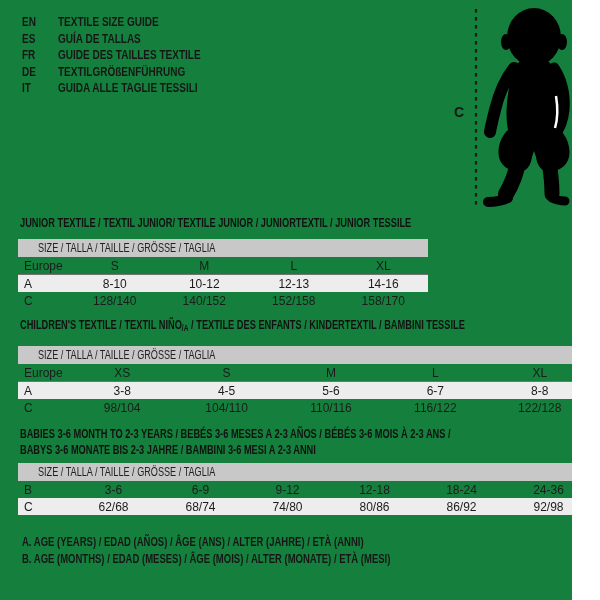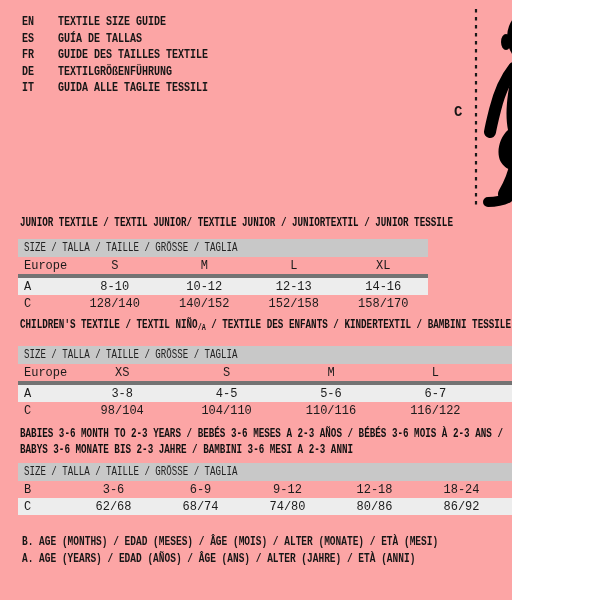--- a/index.html
+++ b/index.html
@@ -1,18 +1,18 @@
 <!DOCTYPE html>
 <html><head>
 <meta charset="utf-8">
 <style>
   html,body { margin:0; padding:0; background:#fff; }
   #page {
-    position:relative; width:512px; height:600px; background:#fca5a5;
-    font-family:Liberation Mono, monospace; color:#1b1b1b;
+    position:relative; width:572px; height:600px; background:#15803d;
+    font-family:Liberation Sans, sans-serif; color:#1b1b1b;
     overflow:hidden;
   }
   
   .cx  { display:inline-block; transform:scaleX(.76); transform-origin:0 50%; white-space:nowrap; }
   .cx8 { display:inline-block; transform:scaleX(.8);  transform-origin:0 50%; white-space:nowrap; }
 
   
   .lang-block { position:absolute; left:22px; top:15px; }
   .lang-row   { position:relative; height:16.5px; font-size:12.5px; font-weight:bold; color:#161616; }
   .lang-code  { position:absolute; left:0; }
@@ -27,23 +27,23 @@
     position:absolute; font-size:12.5px; font-weight:bold; color:#111;
     transform:scaleX(.74); transform-origin:0 0; white-space:nowrap; line-height:14px;
   }
   .tbl-title .subscr { font-size:9px; vertical-align:-2px; }
   .two-line div { line-height:16px; }
 
   
   .size-table { position:absolute; border-collapse:collapse; table-layout:fixed; font-size:12px; color:#1b1b1b; }
   .size-table td { height:17px; padding:0; text-align:center; vertical-align:middle; overflow:hidden; }
   .size-table td.lbl { text-align:left; padding-left:6px; }
-  .bar-row td { background:#c8c8c8; height:18px; text-align:left; padding-left:6px; color:#222; }
+  .bar-row td { background:#c8c8c8; height:18px; text-align:left; padding-left:20px; color:#222; }
   .stripe td { background:#ededed; }
-  .r-europe td { border-bottom:4px solid #737373; }
+  .r-europe td { border-bottom:1px solid #737373; }
 
   
   .legend { position:absolute; left:22px; top:535px; }
   .legend-line { height:17px; font-size:12.5px; font-weight:bold; color:#161616; }
 </style>
 </head>
 <body>
 
 <div id="page">
 
@@ -208,17 +208,17 @@
       <td><span>68/74</span></td>
       <td><span>74/80</span></td>
       <td><span>80/86</span></td>
       <td><span>86/92</span></td>
       <td><span>92/98</span></td>
     </tr>
   </tbody>
     </table>
 
   <div class="legend">
+    <div class="legend-line"><span class="cx">A. AGE (YEARS) / EDAD (AÑOS) / ÂGE (ANS) / ALTER (JAHRE) / ETÀ (ANNI)</span></div>
     <div class="legend-line"><span class="cx">B. AGE (MONTHS) / EDAD (MESES) / ÂGE (MOIS) / ALTER (MONATE) / ETÀ (MESI)</span></div>
-    <div class="legend-line"><span class="cx">A. AGE (YEARS) / EDAD (AÑOS) / ÂGE (ANS) / ALTER (JAHRE) / ETÀ (ANNI)</span></div>
   </div>
 
 </div>
 
 </body></html>

